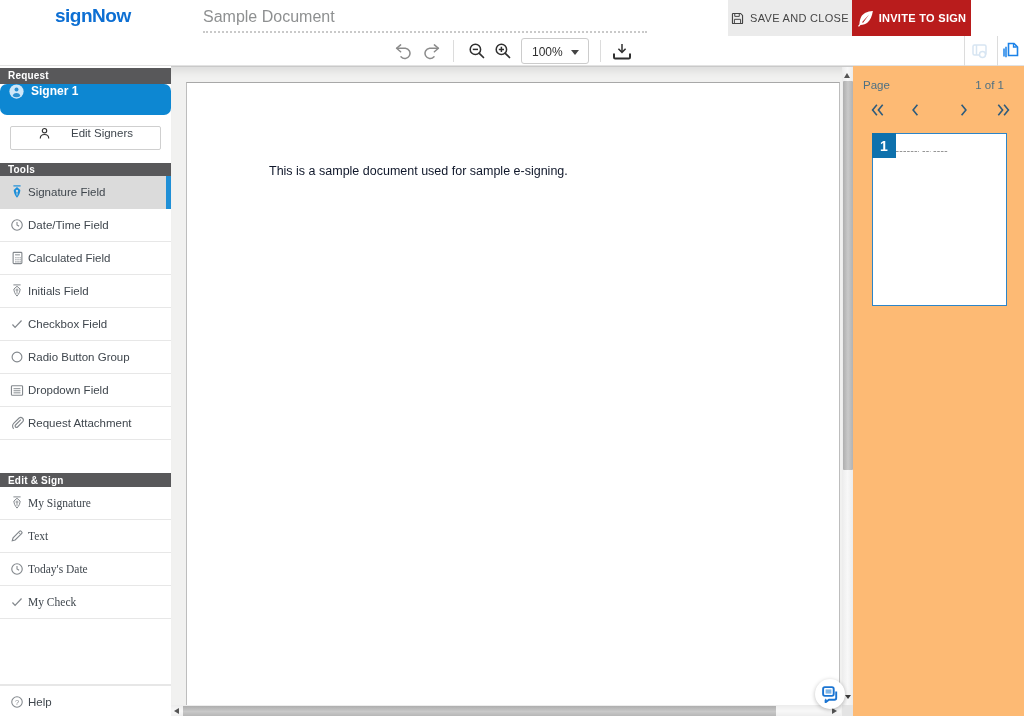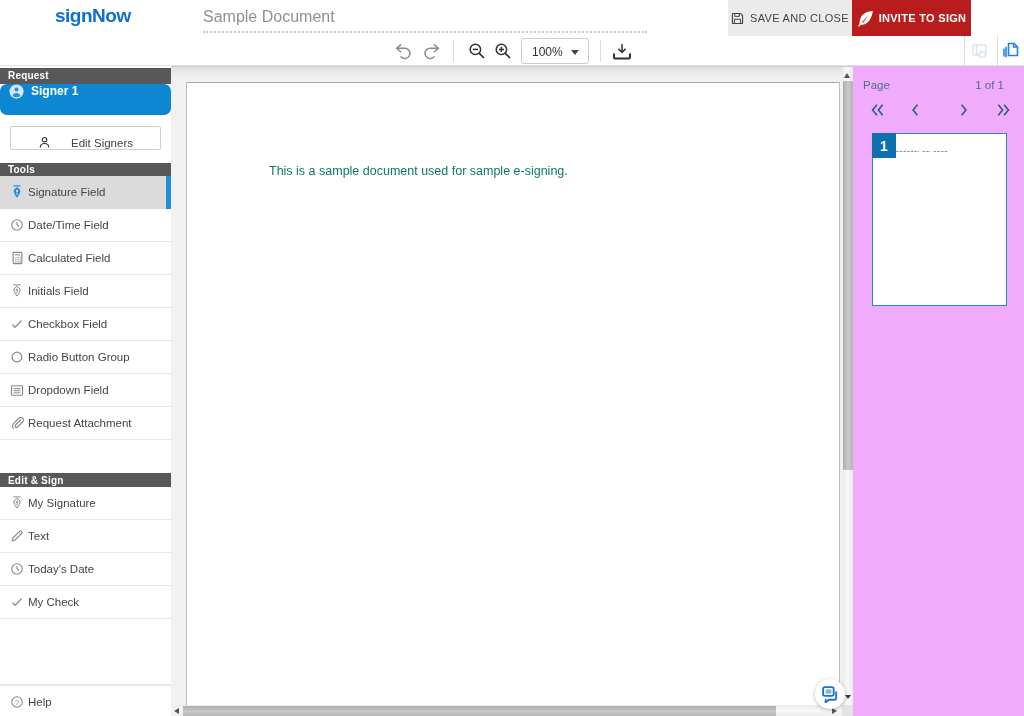--- a/index.html
+++ b/index.html
@@ -21,44 +21,44 @@
 .tsep { position:absolute; top:4px; width:1px; height:22px; background:#dcdcdc; }
 #zoomsel { position:absolute; left:521px; top:2px; width:68px; height:26px; border:1px solid #ccc; border-radius:3px; background:#fff; }
 #zoomsel span.pct { position:absolute; left:10px; top:6px; font-size:12px; color:#2f2f2f; }
 #zoomsel .caret { position:absolute; right:9px; top:11px; width:0; height:0; border-left:4px solid transparent; border-right:4px solid transparent; border-top:5px solid #444; }
 
 
 #sidebar { position:absolute; left:0; top:66px; width:171px; height:650px; background:#fff; }
 .shead { position:relative; background:#58585a; color:#fff; font-size:10px; font-weight:bold; padding:2px 0 2px 8px; letter-spacing:0.2px; }
 #signer { position:relative; height:31px; background:#0d87d2; color:#fff; display:flex; align-items:flex-start;border-radius:7px; }
 #signer .txt { font-size:12px; font-weight:bold; margin-left:7px; }
-#editsigners { position:absolute; left:10px; top:60px; width:151px; height:24px; border:1px solid #cfcfcf; border-radius:2px; background:#fff; display:flex; align-items:flex-end; justify-content:center; gap:20px; font-size:11.5px; color:#3f464d; }
+#editsigners { position:absolute; left:10px; top:60px; width:151px; height:24px; border:1px solid #cfcfcf; border-radius:2px; background:#fff; display:flex; align-items:flex-start; justify-content:center; gap:20px; font-size:11.5px; color:#3f464d; }
 .titem { position:relative; height:33px; display:flex; align-items:center; border-bottom:1px solid #e7e7e7; font-size:11.5px; color:#3f464d; background:#fff; }
 .titem .ic { width:14px; margin-left:10px; margin-right:4px; display:flex; justify-content:center; }
 .titem.sel { background:#dbdbdb; border-bottom:1px solid #dbdbdb; }
 .titem.sel:after { content:""; position:absolute; right:0; top:0; width:5px; height:33px; background:#1f8fd6; }
 #helprow { position:absolute; left:0; top:618px; width:171px; height:98px; border-top:1px solid #e7e7e7; }
 #helpinner { position:absolute; left:0; top:0; width:171px; height:32px; border-top:1px solid #e7e7e7; display:flex; align-items:center; font-size:11.5px; color:#3f464d; }
 
 
 #docarea { position:absolute; left:171px; top:66px; width:682px; height:650px; background:#f1f1f0; border-top:1px solid #c9c9c9; box-shadow:inset 0 10px 8px -6px rgba(0,0,0,0.09); }
 #page { position:absolute; left:15px; top:15px; width:654px; height:700px; background:#fff; border:1px solid #bdbdbd; border-top-color:#a8a8a8; }
-#pagetext { position:absolute; left:82px; top:81px; font-size:12.5px; color:#0f766e; }
+#pagetext { position:absolute; left:82px; top:81px; font-size:12.5px; color:#0f172a; }
 
 #vscroll { position:absolute; left:671px; top:0; width:11px; height:650px; background:linear-gradient(to right,#ececec,#f8f8f8 50%,#ececec); }
 #vthumb { position:absolute; left:0.5px; top:14px; width:10px; height:389px; background:linear-gradient(to right,#aeaeae,#c9c9c9 50%,#b3b3b3); border-radius:1px; }
 
 #hscroll { position:absolute; left:0; top:638px; width:670px; height:12px; background:linear-gradient(to bottom,#ececec,#f8f8f8 50%,#ececec); }
 #hthumb { position:absolute; left:12px; top:0.5px; width:593px; height:11px; background:linear-gradient(to bottom,#aeaeae,#c9c9c9 50%,#b3b3b3); }
 .scarrow { position:absolute; width:0; height:0; }
 #chatbtn { position:absolute; left:644px; top:612px; width:30px; height:30px; border-radius:50%; background:#fff; box-shadow:0 1px 4px rgba(0,0,0,0.25); display:flex; align-items:center; justify-content:center; }
 #chatcaret { position:absolute; left:674px; top:628px; width:0; height:0; border-left:3.5px solid transparent; border-right:3.5px solid transparent; border-top:4.5px solid #3a3a3a; }
 
 
-#rightpanel { position:absolute; left:853px; top:66px; width:171px; height:650px; background:#f0abfc; }
+#rightpanel { position:absolute; left:853px; top:66px; width:171px; height:650px; background:#fdba74; }
 #pagelabel { position:absolute; left:10px; top:13px; font-size:11.5px; color:#4e7083; }
 #pagecount { position:absolute; right:20px; top:13px; font-size:11.5px; color:#4e7083; }
 #navrow { position:absolute; left:0; top:36px; width:171px; height:22px; }
 #thumbwrap { position:absolute; left:19px; top:67px; width:135px; height:173px; background:#fff; border:1px solid #2d85c8; }
 #thumbbadge { position:absolute; left:-1px; top:-1px; width:24px; height:25px; background:#0e71ad; color:#fff; font-size:14px; font-weight:bold; display:flex; align-items:center; justify-content:center; }
 </style>
 </head>
 <body>
 <div id="app">
 
@@ -212,21 +212,21 @@
               <path stroke="#83888d" stroke-width="1.1" d="M4 5.4h8M4 7.8h8M4 10.2h8"></path>
             </svg>
       </span>Dropdown Field</div>
       <div class="titem"><span class="ic">
         <svg width="14" height="14" viewBox="0 0 16 16">
               <path fill="none" stroke="#83888d" stroke-width="1.3" d="M12.4 4.2L6.3 10.3a1.6 1.6 0 0 0 2.3 2.3l6-6.1a3 3 0 0 0-4.2-4.2L4.2 8.5a4.3 4.3 0 0 0 0 6.1"></path>
             </svg>
       </span>Request Attachment</div>
     </div>
     <div class="shead" style="position:absolute; top:407px; left:0; width:171px; height:14px;">Edit &amp; Sign</div>
-    <div style="position:absolute; top:421px; left:0; width:171px;">
+    <div style="position:absolute; top:421px; left:0; width:171px;font-family:Liberation Serif, serif;">
       <div class="titem"><span class="ic">
         <svg width="10" height="14" viewBox="0 0 10 14">
               <path stroke="#83888d" stroke-width="1" d="M1.4 0.9h7.2"></path>
               <path fill="none" stroke="#83888d" stroke-width="1" d="M5 2.3 L8.1 5 C8.05 7.5 7 9.9 5 12.1 C3 9.9 1.95 7.5 1.9 5 Z"></path>
               <circle cx="5" cy="6" r="1" fill="none" stroke="#83888d" stroke-width="0.85"></circle>
               <path stroke="#83888d" stroke-width="0.85" d="M5 7.3v2.5"></path>
             </svg>
       </span>My Signature</div>
       <div class="titem"><span class="ic">
         <svg width="14" height="14" viewBox="0 0 16 16">

